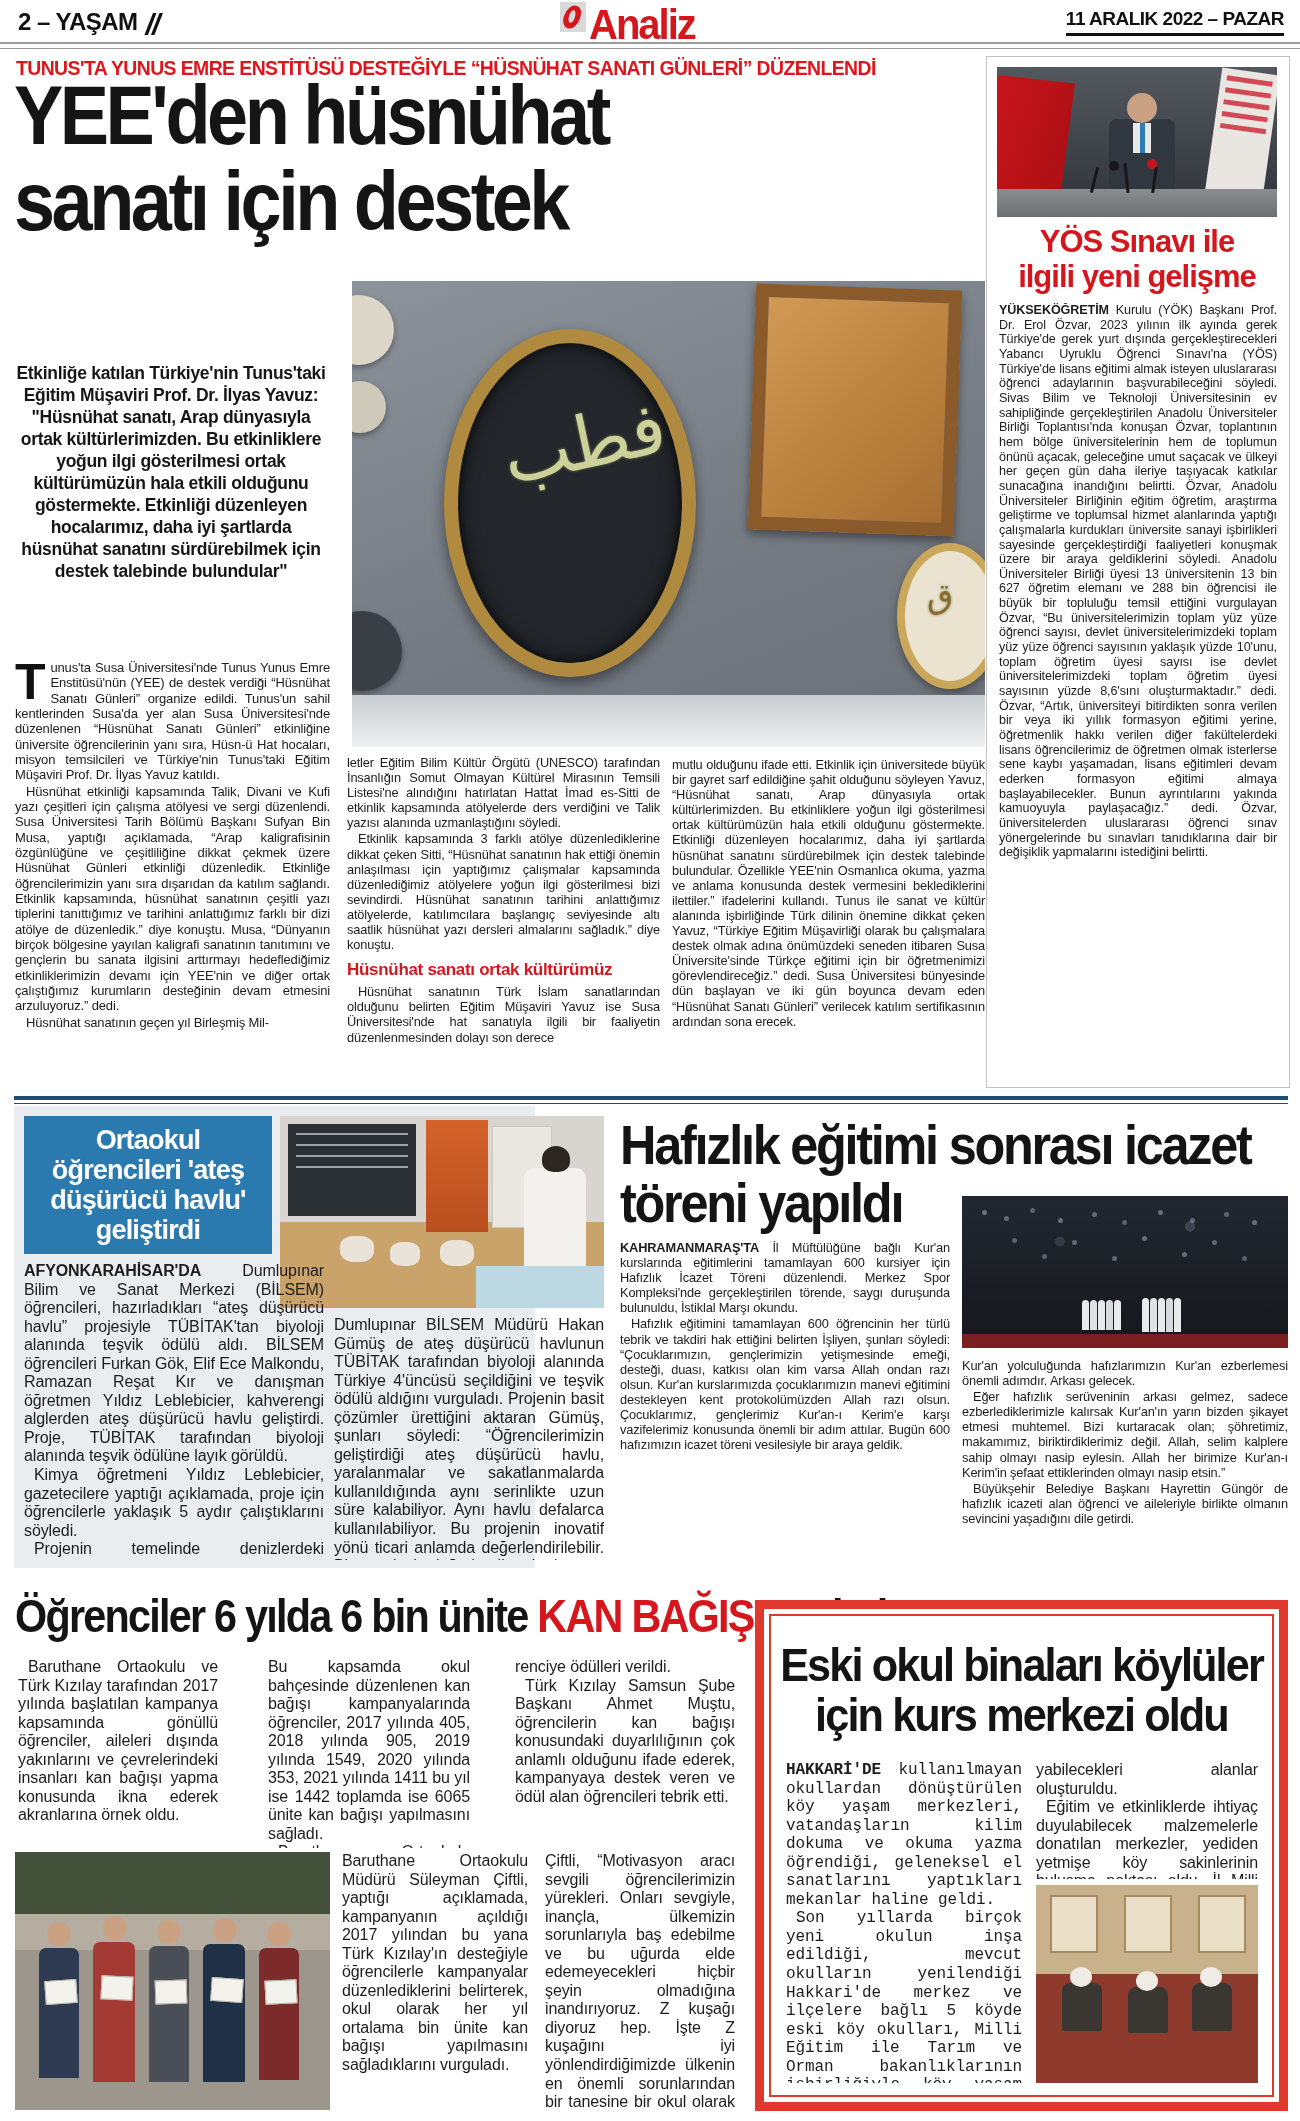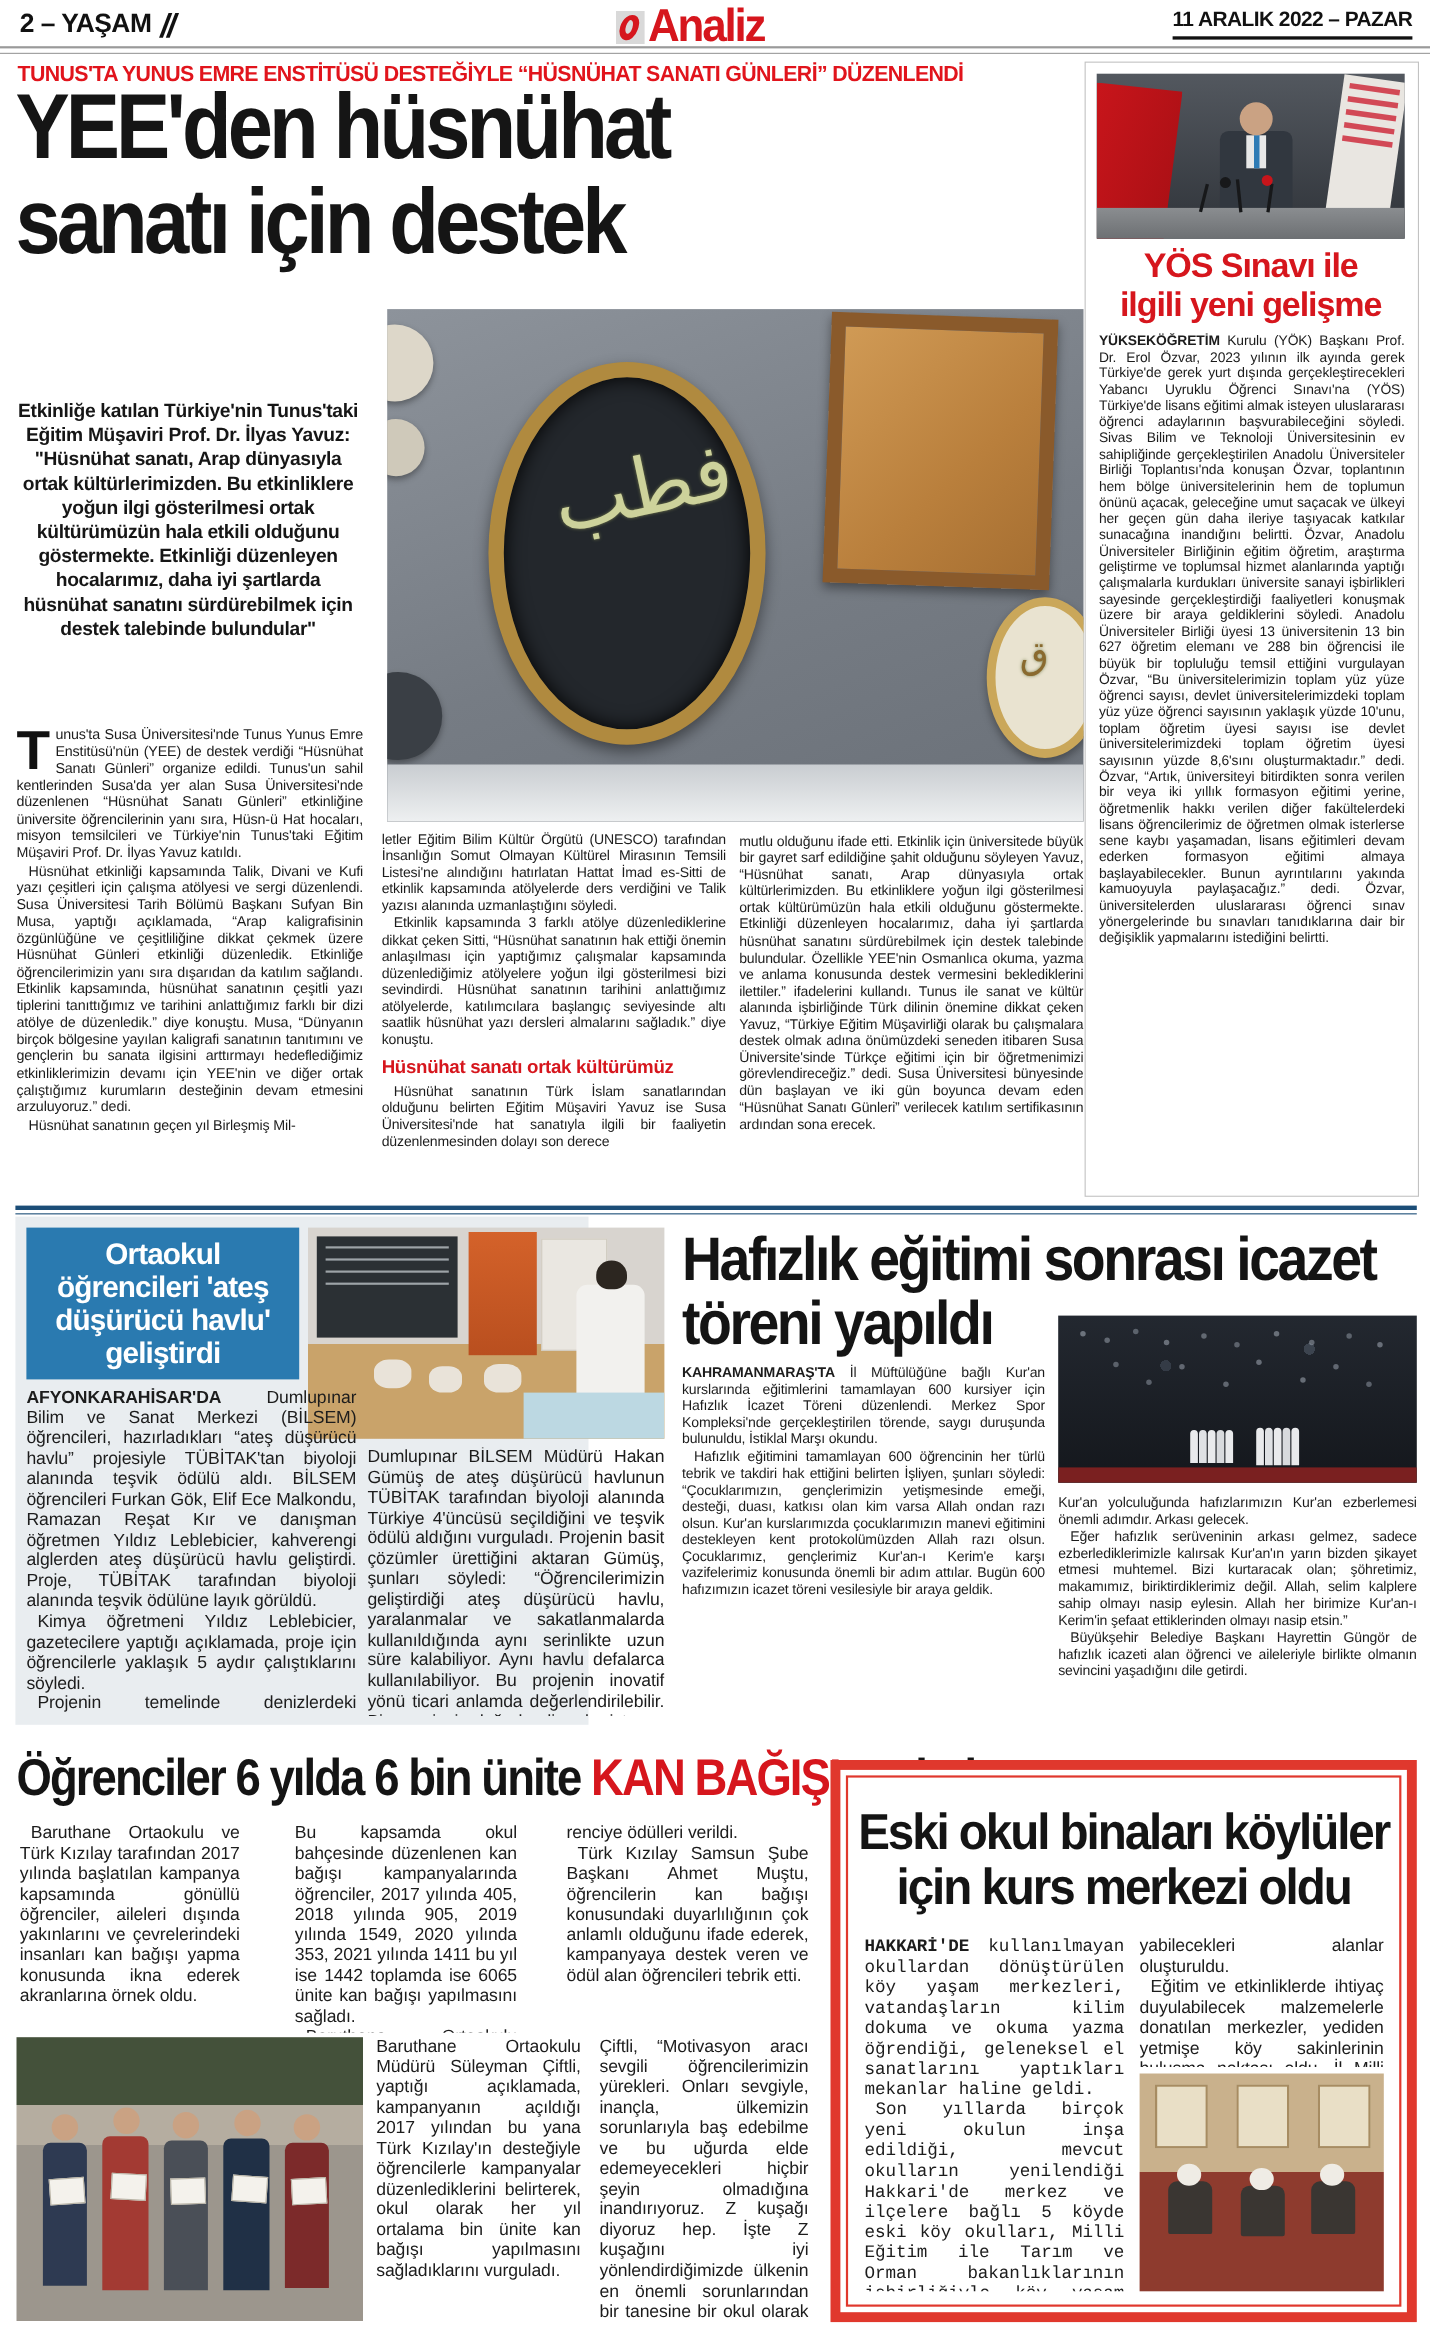--- a/index.html
+++ b/index.html
@@ -87,21 +87,21 @@
 </style>
 </head>
 <body>
 
 <div id="page">
 
   <div class="abs" style="left:18px;top:8px;display:flex;align-items:flex-start;gap:8px;">
     <span class="hdr-section">2 – YAŞAM</span>
     <span class="hdr-slash">//</span>
   </div>
-  <div class="abs" style="left:560px;top:2px;display:flex;align-items:center;">
+  <div class="abs" style="left:560px;top:2px;display:flex;align-items:flex-start;">
     <span class="logo-mark">
         <b></b>
         <i></i>
       </span>
     <span class="brand">Analiz</span>
   </div>
   <div class="abs hdr-date" style="right:16px;top:8px;">11 ARALIK 2022 – PAZAR</div>
   <div class="abs rule" style="left:0;top:42px;width:1300px;height:2px;"></div>
   <div class="abs rule" style="left:0;top:48px;width:1300px;height:1px;"></div>
 

